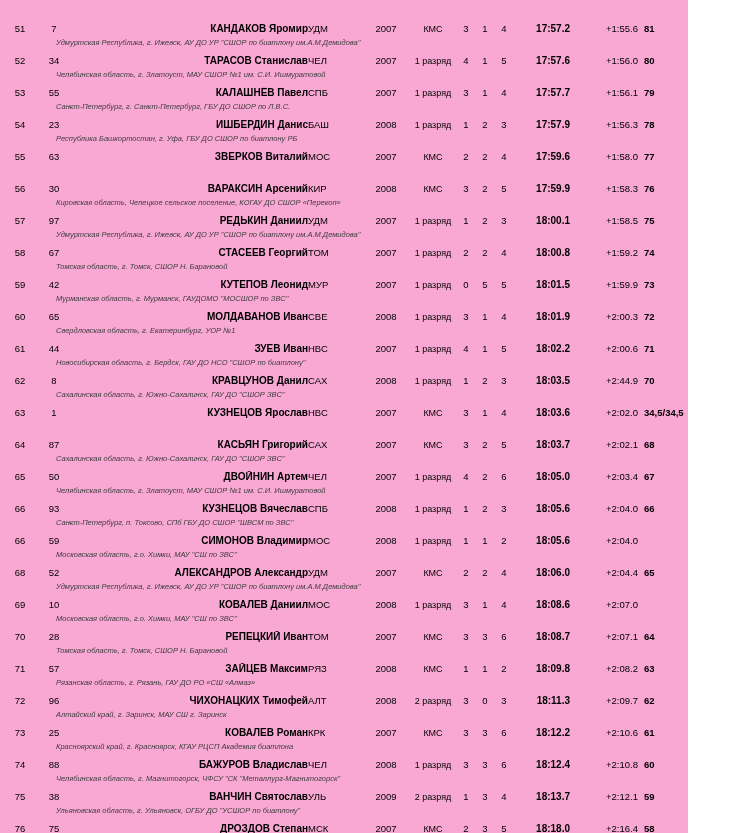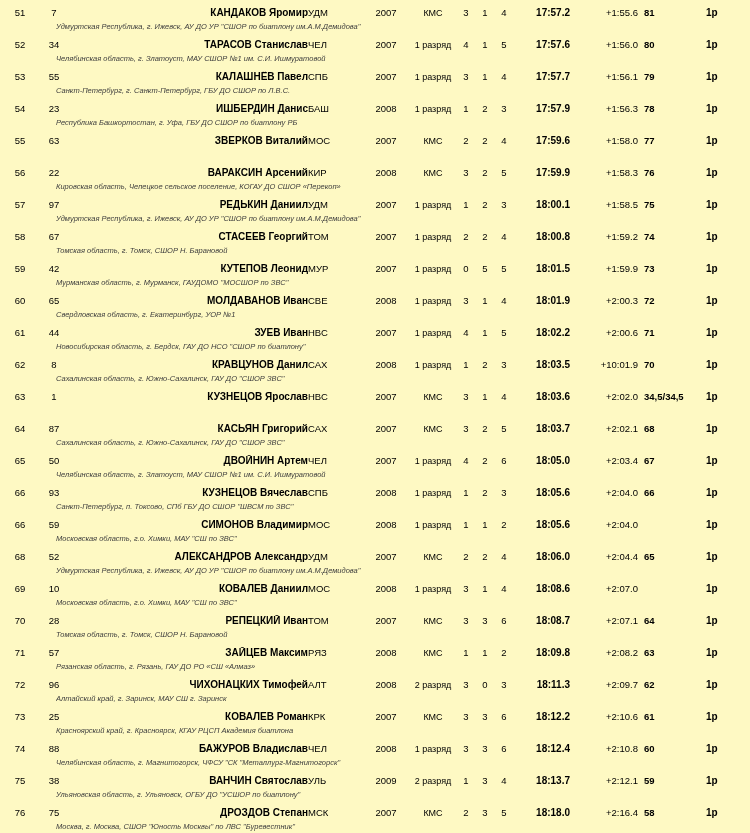--- a/index.html
+++ b/index.html
@@ -4,25 +4,25 @@
 <style>
   html, body {
     margin: 0;
     padding: 0;
     background: #ffffff;
     font-family: "Liberation Sans", sans-serif;
     color: #000000;
   }
   #page {
     position: relative;
-    width: 750px;
+    width: 688px;
     height: 833px;
-    background: #fef9c3;
+    background: #f9a8d4;
     overflow: hidden;
-    padding-top: 4px;
+    padding-top: 20px;
     box-sizing: border-box;
   }
   .row {
     height: 32px;
     position: relative;
   }
   .main-line {
     display: grid;
     grid-template-columns: 40px 28px 240px 54px 48px 46px 20px 18px 20px 60px 70px 62px 44px;
     align-items: baseline;
@@ -146,21 +146,21 @@
       <span class="c-time">17:59.6</span>
       <span class="c-gap">+1:58.0</span>
       <span class="c-points">77</span>
       <span class="c-grade">1p</span>
     </div>
   </div>
 
   <div class="row">
     <div class="main-line">
       <span class="c-rank">56</span>
-      <span class="c-bib">22</span>
+      <span class="c-bib">30</span>
       <span class="c-name">ВАРАКСИН Арсений</span>
       <span class="c-region">КИР</span>
       <span class="c-year">2008</span>
       <span class="c-cat">КМС</span>
       <span class="c-p">3</span>
       <span class="c-p">2</span>
       <span class="c-p">5</span>
       <span class="c-time">17:59.9</span>
       <span class="c-gap">+1:58.3</span>
       <span class="c-points">76</span>
@@ -269,21 +269,21 @@
       <span class="c-rank">62</span>
       <span class="c-bib">8</span>
       <span class="c-name">КРАВЦУНОВ Данил</span>
       <span class="c-region">САХ</span>
       <span class="c-year">2008</span>
       <span class="c-cat">1 разряд</span>
       <span class="c-p">1</span>
       <span class="c-p">2</span>
       <span class="c-p">3</span>
       <span class="c-time">18:03.5</span>
-      <span class="c-gap">+10:01.9</span>
+      <span class="c-gap">+2:44.9</span>
       <span class="c-points">70</span>
       <span class="c-grade">1p</span>
     </div>
     <div class="club-line">Сахалинская область,  г. Южно-Сахалинск, ГАУ ДО "СШОР ЗВС"</div>
   </div>
 
   <div class="row">
     <div class="main-line">
       <span class="c-rank">63</span>
       <span class="c-bib">1</span>

